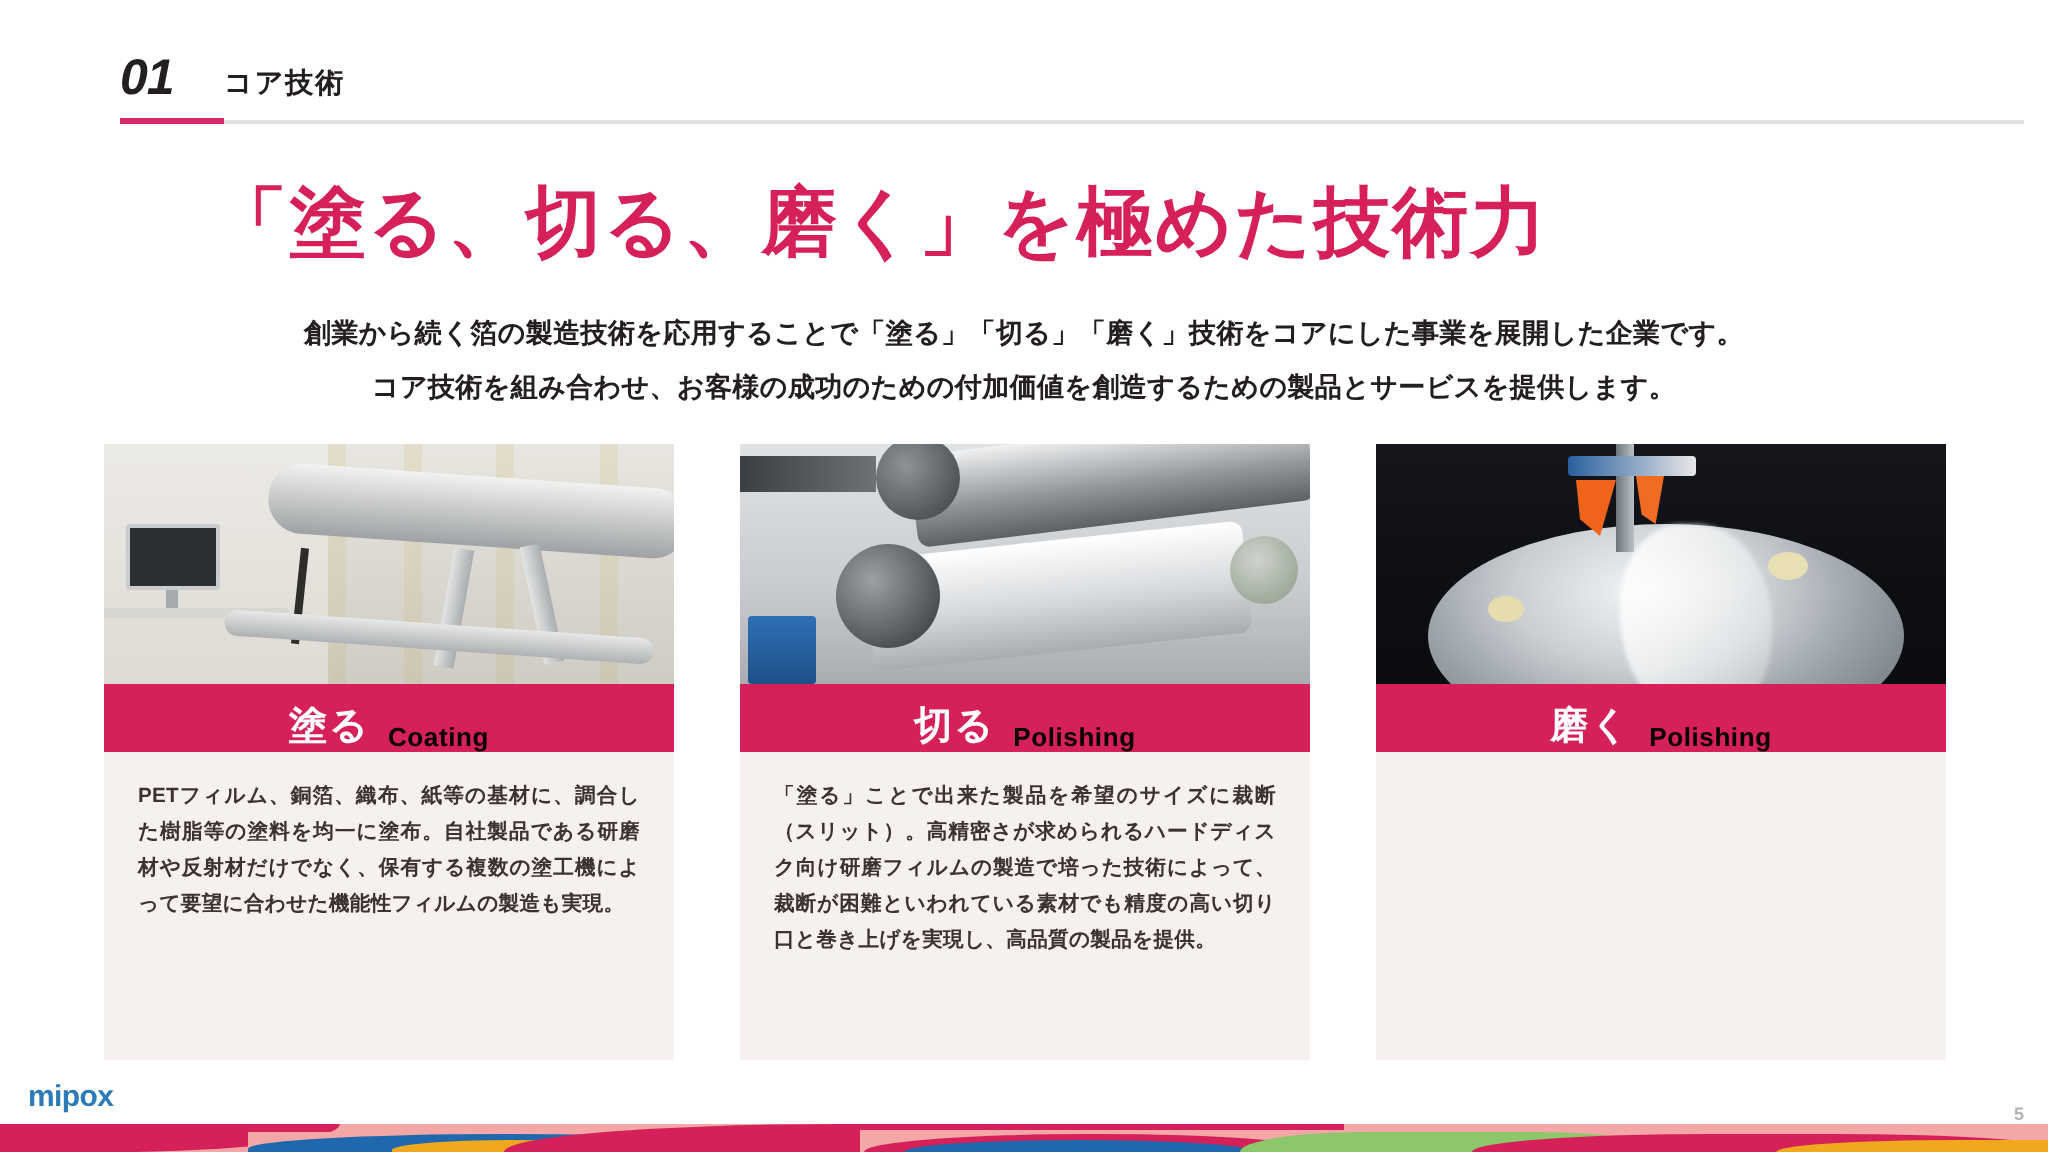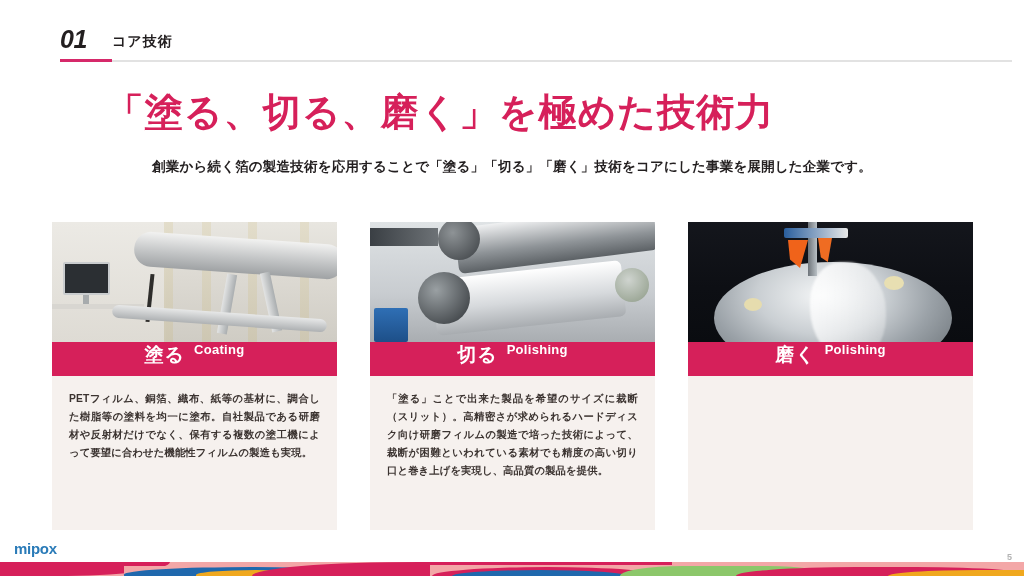--- a/index.html
+++ b/index.html
@@ -62,27 +62,27 @@
     width:285px; height:308px;
     display:flex; flex-direction:column;
     background:#f6f1ee;
   }
   .card-photo {
     width:100%; height:120px; position:relative; overflow:hidden;
     background:#b9bcbe;
   }
   .card-band {
     width:100%; height:34px; background:#d6205a;
-    display:flex; align-items:flex-start; justify-content:center; gap:9px;
+    display:flex; align-items:flex-end; justify-content:center; gap:9px;
   }
   .band-jp {
     font-size:19px; font-weight:bold; color:#ffffff; letter-spacing:1px;
   }
   .band-en {
-    font-size:13px; font-weight:bold; color:#ffffff; letter-spacing:0.3px;
+    font-size:13px; font-weight:bold; color:#000000; letter-spacing:0.3px;
   }
   .card-body {
     flex:1; padding:14px 17px 10px 17px;
   }
   .card-body p {
     font-size:10.3px; font-weight:bold; color:#3b3330;
     line-height:1.75; letter-spacing:0.15px; text-align:justify;
   }
 
   
@@ -188,20 +188,21 @@
   <div class="hdr-num">01</div>
   <div class="hdr-label">コア技術</div>
   <div class="hdr-rule"></div>
   <div class="hdr-rule-accent"></div>
 </div>
 
 <div class="title">「塗る、切る、磨く」を極めた技術力</div>
 
 <div class="subtitle">
   <div>創業から続く箔の製造技術を応用することで「塗る」「切る」「磨く」技術をコアにした事業を展開した企業です。</div>
+  <div>コア技術を組み合わせ、お客様の成功のための付加価値を創造するための製品とサービスを提供します。</div>
 </div>
 
 <div class="cards">
 
   <div class="card">
     <div class="card-photo">
       <div class="ph1">
         <div class="wall"></div>
         <div class="post" style="left:112px"></div>
         <div class="post" style="left:150px"></div>

